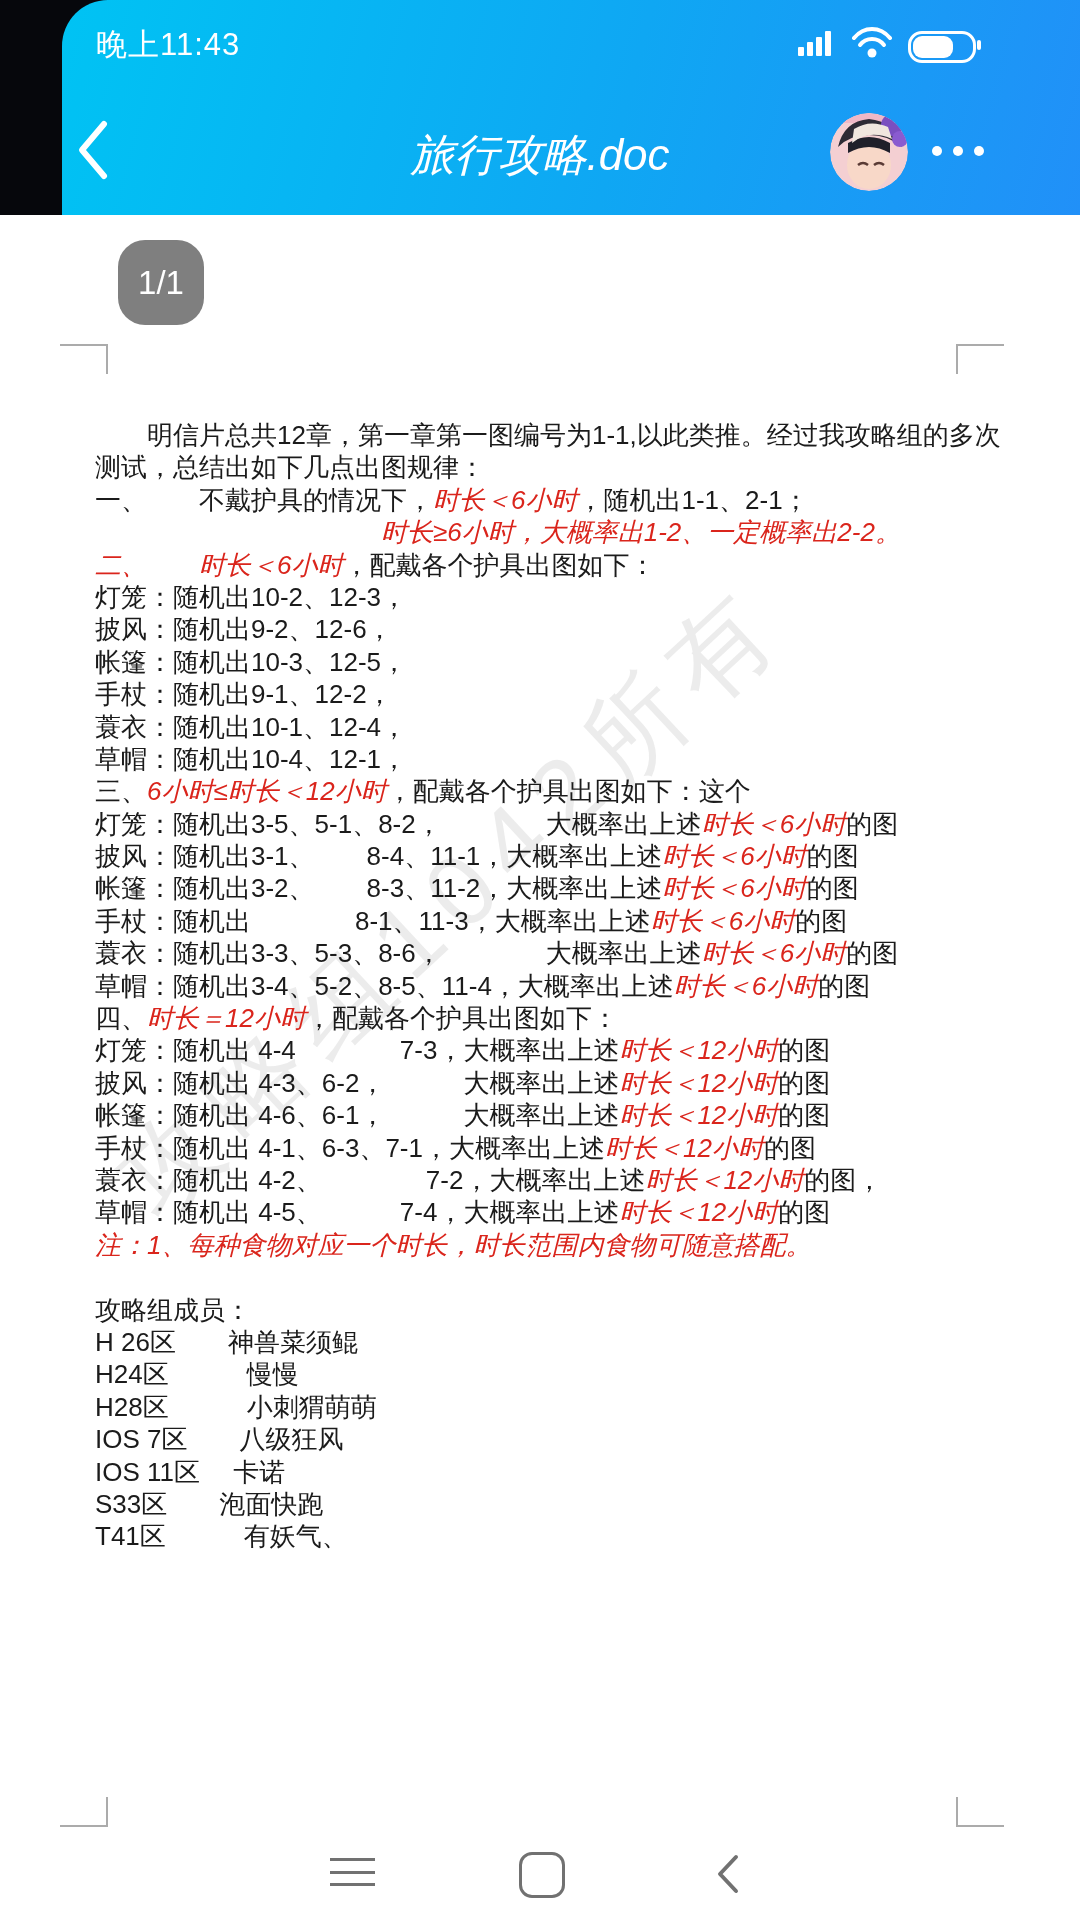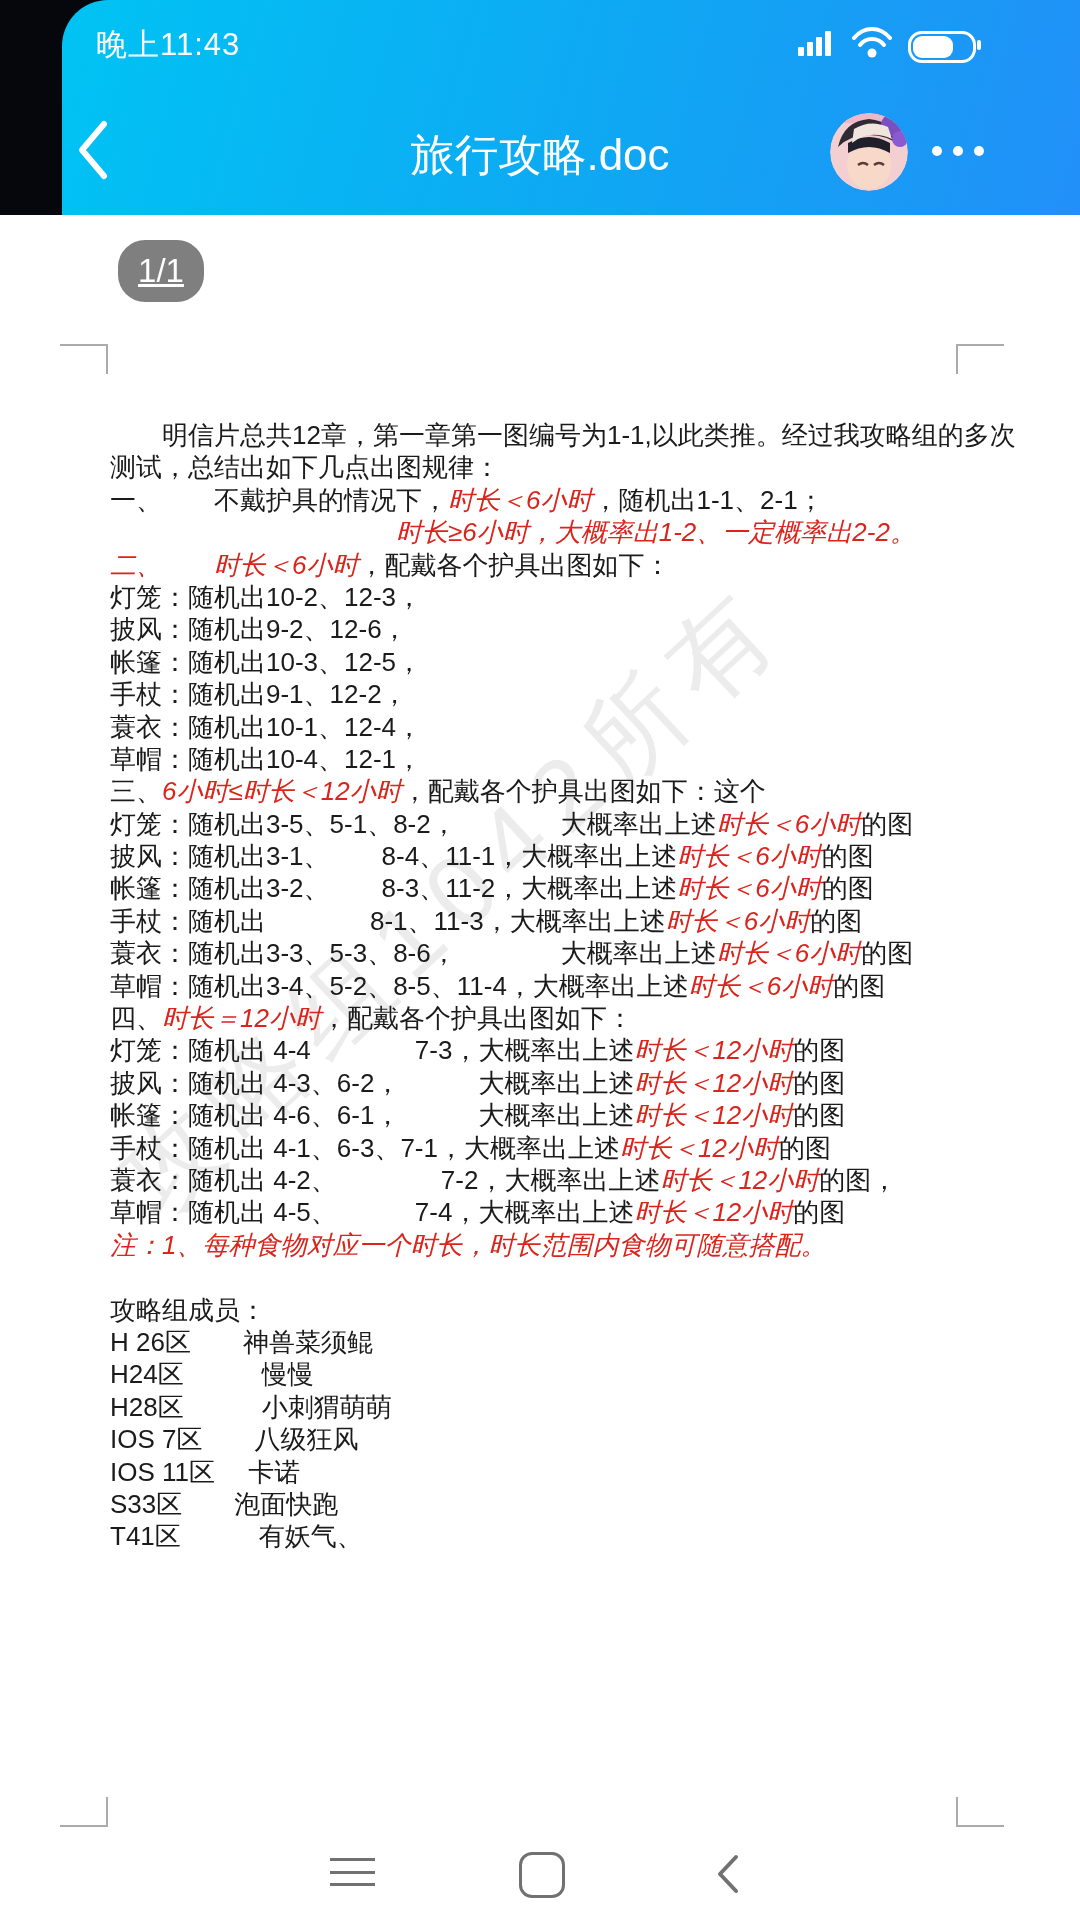--- a/index.html
+++ b/index.html
@@ -18,36 +18,36 @@
   .sig i{position:absolute;bottom:0;width:6px;background:#fff;border-radius:1px;}
   .sig i:nth-child(1){left:0;height:9px;}
   .sig i:nth-child(2){left:9px;height:14px;}
   .sig i:nth-child(3){left:18px;height:19px;}
   .sig i:nth-child(4){left:27px;height:25px;}
   .wifi{position:absolute;left:852px;top:27px;}
   .batt{position:absolute;left:908px;top:31px;width:62px;height:26px;border:3px solid #fff;border-radius:14px;}
   .batt::before{content:"";position:absolute;left:2px;top:2px;bottom:2px;width:40px;background:#fff;border-radius:9px;}
   .batt::after{content:"";position:absolute;right:-8px;top:6px;width:4px;height:10px;background:#fff;border-radius:2px;}
   .back-btn{position:absolute;left:72px;top:118px;width:60px;height:68px;cursor:pointer;}
-  .hdr-title{position:absolute;left:0;right:0;top:126px;text-align:center;color:#fff;font-size:44px;font-weight:400;}
+  .hdr-title{position:absolute;left:0;right:0;top:126px;text-align:center;color:#fff;font-size:44px;font-weight:400;font-style:italic;}
   .avatar{position:absolute;left:830px;top:113px;width:78px;height:78px;border-radius:50%;overflow:hidden;cursor:pointer;}
   .more-btn{position:absolute;left:918px;top:116px;width:80px;height:70px;display:flex;align-items:center;justify-content:center;gap:11px;cursor:pointer;}
   .more-btn b{width:10px;height:10px;border-radius:50%;background:#fff;}
   
   .doc{position:absolute;left:0;top:215px;width:1080px;height:1635px;background:#fff;overflow:hidden;color:#1b1b1b;}
-  .page-badge{position:absolute;left:118px;top:25px;width:86px;height:62px;border-radius:27px;
-    background:rgba(104,104,104,.85);color:#fff;font-size:33px;display:flex;align-items:center;justify-content:center;text-decoration:underline;}
+  .page-badge{position:absolute;left:118px;top:25px;width:86px;height:85px;border-radius:27px;
+    background:rgba(104,104,104,.85);color:#fff;font-size:33px;display:flex;align-items:center;justify-content:center;}
   .mark{position:absolute;width:46px;height:28px;}
   .mark.tl{left:60px;top:129px;border-top:2px solid #ababab;border-right:2px solid #ababab;}
   .mark.tr{left:956px;top:129px;border-top:2px solid #ababab;border-left:2px solid #ababab;}
   .mark.bl{left:60px;top:1582px;border-bottom:2px solid #ababab;border-right:2px solid #ababab;}
   .mark.br{left:956px;top:1582px;border-bottom:2px solid #ababab;border-left:2px solid #ababab;}
   .doc-title{position:absolute;left:0;right:0;top:148px;text-align:center;font-size:41px;line-height:50px;color:#1f1f1f;}
   .doc-lines{position:absolute;left:95px;top:204px;right:20px;font-size:26px;line-height:32.4px;white-space:pre;}
-  .doc-line{height:32.4px;margin-left:15px;}
+  .doc-line{height:32.4px;}
   .red{color:#da251c;font-style:italic;}
   .watermark{position:absolute;left:-55px;top:623px;width:1010px;text-align:center;
     font-size:100px;line-height:124px;letter-spacing:16px;color:rgba(110,110,110,0.13);
     transform:rotate(-43deg);white-space:nowrap;pointer-events:none;}
   
   .navbar{position:absolute;left:0;top:1850px;width:1080px;height:70px;background:#fff;}
   .nav-menu{position:absolute;left:330px;top:8px;width:45px;height:28px;display:flex;flex-direction:column;justify-content:space-between;cursor:pointer;}
   .nav-menu i{height:0;border-top:3px solid #717171;}
   .nav-home{position:absolute;left:519px;top:2px;width:40px;height:40px;border:3px solid #717171;border-radius:13px;cursor:pointer;}
   .nav-back{position:absolute;left:712px;top:3px;width:30px;height:42px;cursor:pointer;}

